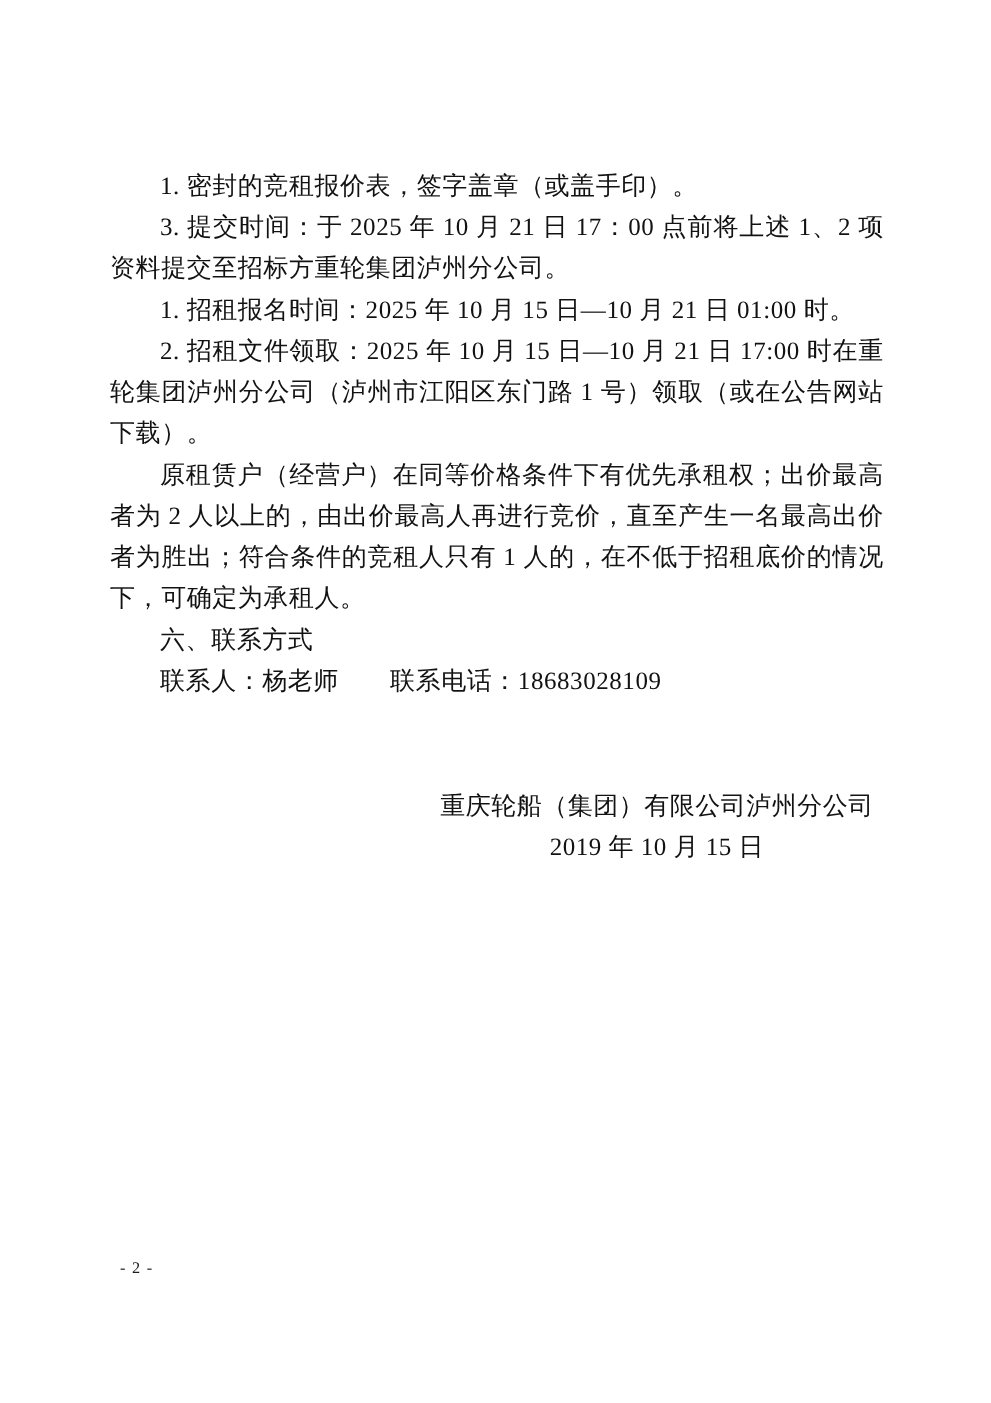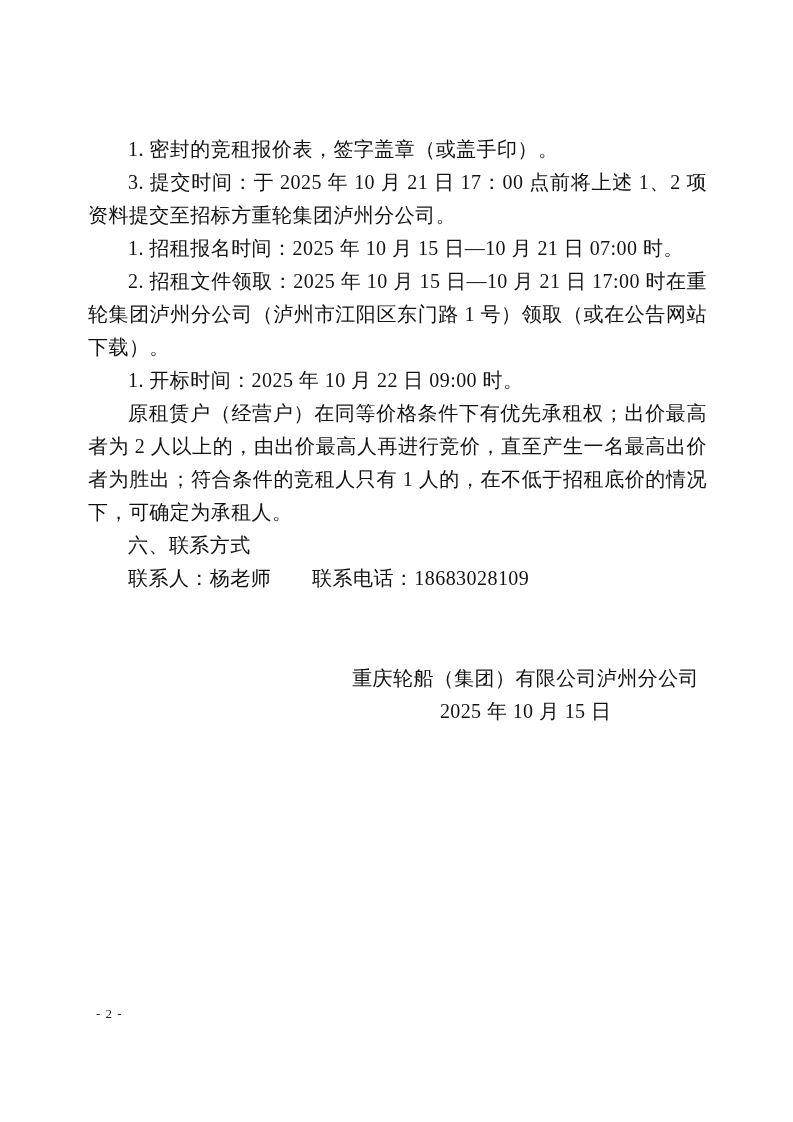--- a/index.html
+++ b/index.html
@@ -66,27 +66,26 @@
     color: #1c1c1c;
   }
 </style>
 </head>
 <body>
 
 <div class="page">
   <div class="content">
     <p class="para">1. 密封的竞租报价表，签字盖章（或盖手印）。</p>
     <p class="para">3. 提交时间：于 2025 年 10 月 21 日 17：00 点前将上述 1、2 项资料提交至招标方重轮集团泸州分公司。</p>
-    <p class="para">1. 招租报名时间：2025 年 10 月 15 日—10 月 21 日 07:00 时。</p>
+    <p class="para">1. 招租报名时间：2025 年 10 月 15 日—10 月 21 日 01:00 时。</p>
     <p class="para">2. 招租文件领取：2025 年 10 月 15 日—10 月 21 日 17:00 时在重轮集团泸州分公司（泸州市江阳区东门路 1 号）领取（或在公告网站下载）。</p>
-    <p class="para">1. 开标时间：2025 年 10 月 22 日 09:00 时。</p>
     <p class="para">原租赁户（经营户）在同等价格条件下有优先承租权；出价最高者为 2 人以上的，由出价最高人再进行竞价，直至产生一名最高出价者为胜出；符合条件的竞租人只有 1 人的，在不低于招租底价的情况下，可确定为承租人。</p>
     <p class="para">六、联系方式</p>
     <p class="para">联系人：杨老师　　联系电话：18683028109</p>
 
     <div class="signature-block">
       <p class="signature-company">重庆轮船（集团）有限公司泸州分公司</p>
-      <p class="signature-date">2025 年 10 月 15 日</p>
+      <p class="signature-date">2019 年 10 月 15 日</p>
     </div>
   </div>
 
   <div class="page-footer">- 2 -</div>
 </div>
 
 </body></html>

